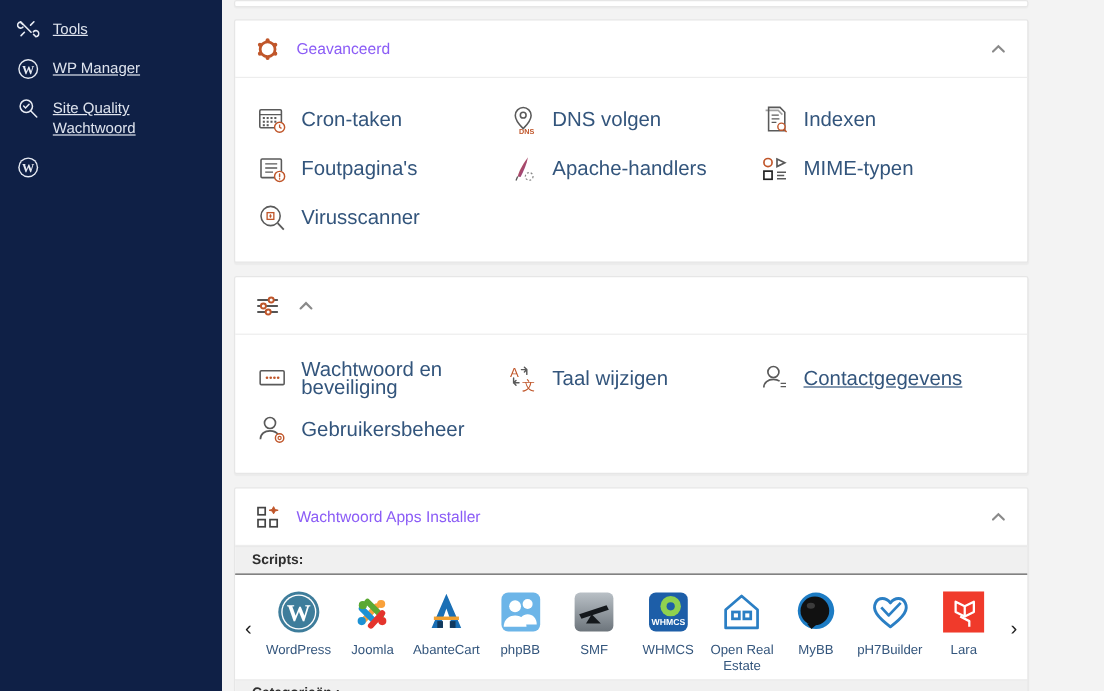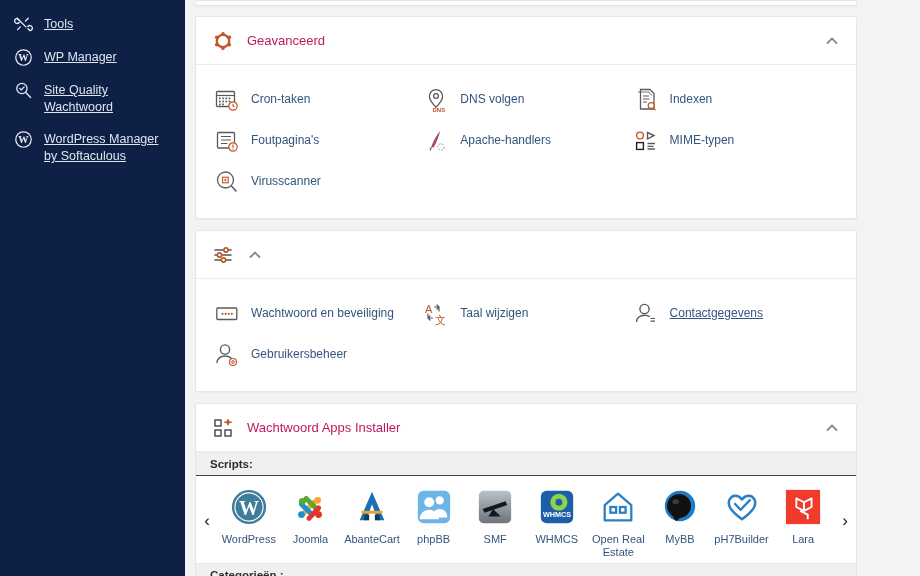--- a/index.html
+++ b/index.html
@@ -43,39 +43,39 @@
   }
   .card.stub { height: 6px; margin-bottom: 10px; }
 
   .card-head {
     display: flex; align-items: center;
     height: 48px; padding: 0 16px 0 15px;
     border-bottom: 1px solid #ededed;
     cursor: pointer;
   }
   .card-head .hico { width: 24px; min-width:24px; height: 24px; margin-right: 12px; }
-  .card-title { font-size: 13px; color: #be185d; flex: 1; }
+  .card-title { font-size: 13px; color: #8b5cf6; flex: 1; }
   .chev {
     width: 16px; height: 16px; color: #8a8a8a;
   }
 
   .card-body { padding: 14px 16px 16px 16px; }
   .grid {
     display: flex; flex-wrap: wrap;
   }
   .tool {
     width: 33.33%;
     display: flex; align-items: center; gap: 11px;
     padding: 7px 4px 7px 2px;
     min-height: 41px;
     cursor: pointer;
   }
   .tool .tico { width: 26px; min-width: 26px; height: 26px; }
   .tool .tlabel {
-    font-size: 12px; color: #33557c; line-height: 15px;
+    font-size: 17px; color: #33557c; line-height: 15px;
   }
   .tool.hovered .tlabel { text-decoration: underline; }
 
   
   .band {
     background: #f0f0f0;
     border-bottom: 1px solid #404040;
     border-top: 1px solid #e9e9e9;
     padding: 5px 14px;
     font-size: 11.5px; font-weight: bold; color: #2e2e2e;
@@ -149,21 +149,20 @@
     </div>
 
     <div class="side-item">
       <span class="side-ico">
         <svg viewBox="0 0 24 24" width="19" height="19">
           <circle cx="12" cy="12" r="10.5" fill="#e7ebf3"></circle>
           <circle cx="12" cy="12" r="9" fill="#0f2046"></circle>
           <text x="12" y="17" font-size="13" font-family="Liberation Serif, serif" font-weight="bold" fill="#e7ebf3" text-anchor="middle">W</text>
         </svg>
       </span>
-      <span class="side-label">WordPress Manager by Softaculous</span>
     </div>
 
   </nav>
 
   <main class="main">
 
     <div class="card stub"></div>
 
     <section class="card">
       <div class="card-head">

